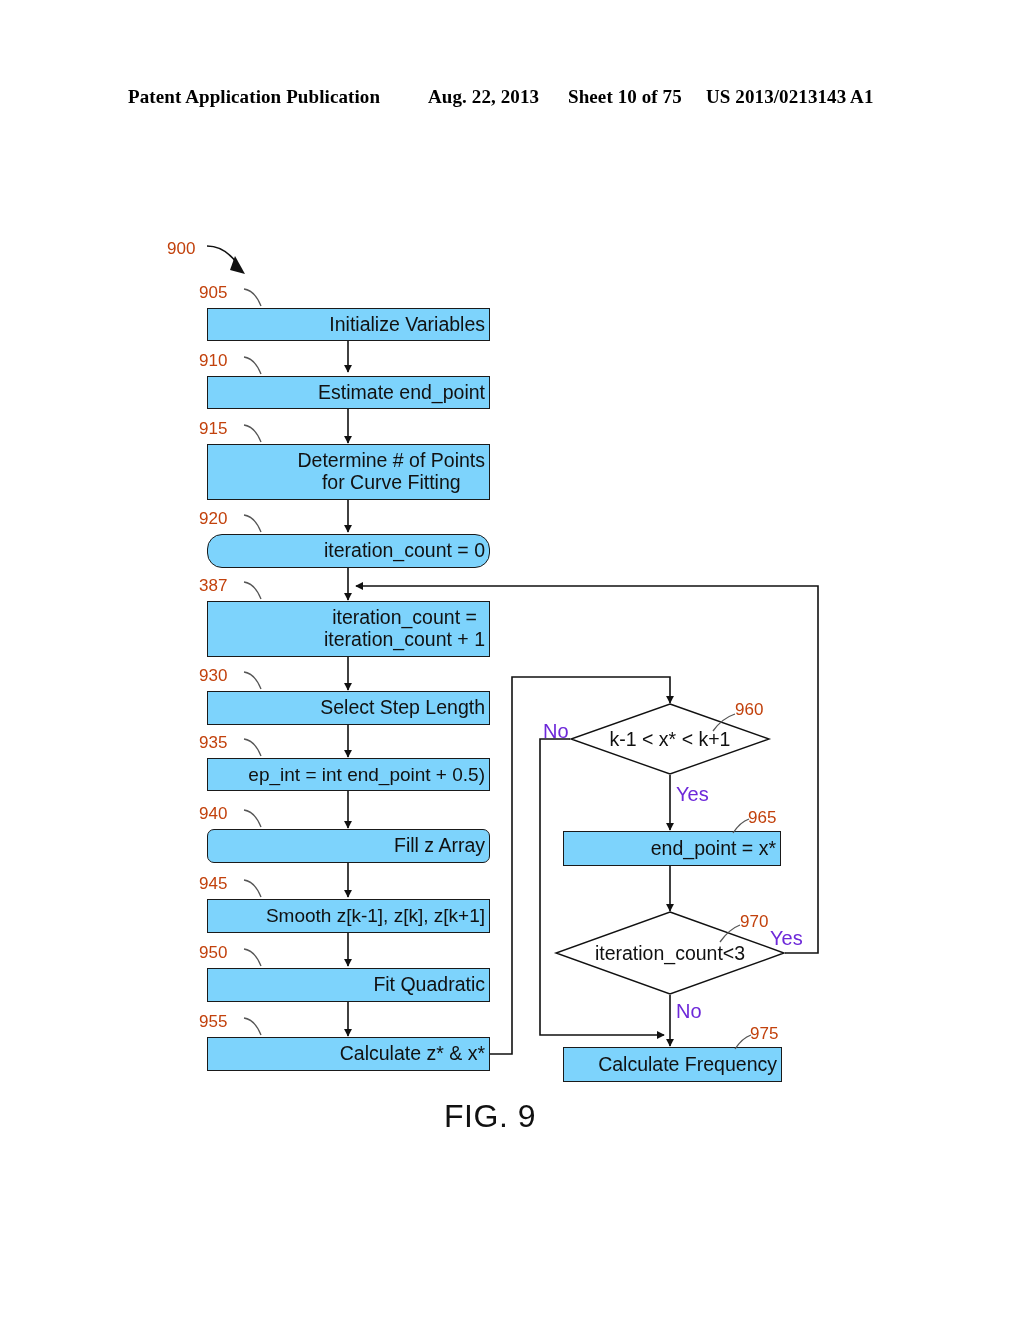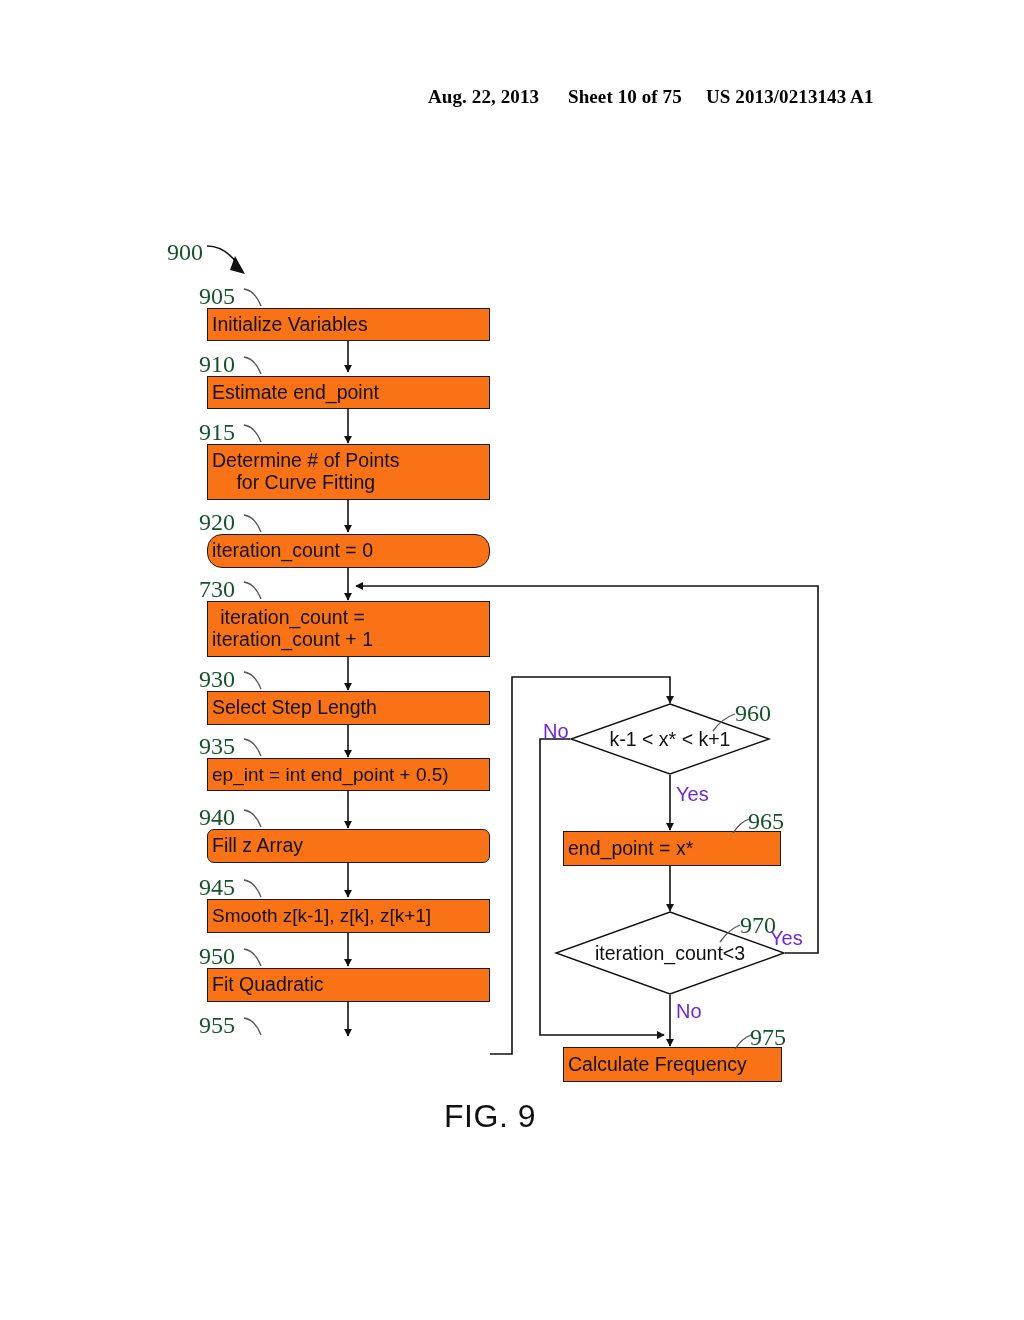--- a/index.html
+++ b/index.html
@@ -48,24 +48,24 @@
     left: 0; top: 0;
     width: 1024px; height: 1320px;
     pointer-events: none;
   }
 
   
   .node {
     position: absolute;
     box-sizing: border-box;
     border: 1.3px solid #1a1a1a;
-    background: #f97316;
+    background: #7dd3fc;
     display: flex;
     align-items: center;
-    justify-content: flex-start;
+    justify-content: flex-end;
     text-align: center;
     font-family: "Liberation Sans", sans-serif;
     font-size: 19.5px;
     line-height: 1.12;
     color: #111111;
     white-space: pre-line;
     padding: 0 4px;
   }
 
   
@@ -86,23 +86,23 @@
     justify-content: center;
     font-family: "Liberation Sans", sans-serif;
     font-size: 19.5px;
     color: #111111;
     white-space: nowrap;
   }
 
   
   .ref {
     position: absolute;
-    font-family: Liberation Serif, serif;
-    font-size: 24px;
-    color: #14532d;
+    font-family: Liberation Sans, sans-serif;
+    font-size: 17px;
+    color: #c2410c;
     white-space: nowrap;
   }
 
   
   .branch {
     position: absolute;
     font-family: "Liberation Sans", sans-serif;
     font-size: 20px;
     color: #6d28d9;
     white-space: nowrap;
@@ -119,20 +119,21 @@
     font-size: 32px;
     letter-spacing: 0.5px;
     color: #111111;
   }
   #fig-caption span { position: relative; left: -22px; }
 </style>
 </head>
 <body>
 
 <div id="page-header">
+  <span class="h-pub">Patent Application Publication</span>
   <span class="h-date">Aug. 22, 2013</span>
   <span class="h-sheet">Sheet 10 of 75</span>
   <span class="h-num">US 2013/0213143 A1</span>
 </div>
 
 <div id="figure">
 
   <svg id="wires" viewBox="0 0 1024 1320" width="1024" height="1320">
     <defs>
       <marker id="ah" viewBox="0 0 10 10" refX="9" refY="5" markerWidth="5.2" markerHeight="5.2" orient="auto-start-reverse">
@@ -211,21 +212,21 @@
   </div>
   <div class="ref" style="left:199px; top:509px;">920</div>
   <svg style="position:absolute; left:243px; top:512px;" width="26" height="24">
     <path d="M 1 3 C 8 4, 14 10, 18 20" stroke="#555555" stroke-width="1.3" fill="none"></path>
   </svg>
 
   <div class="node" style="left:207px; top:601px; width:283px; height:56px;">
     <span>iteration_count =
 iteration_count + 1</span>
   </div>
-  <div class="ref" style="left:199px; top:576px;">730</div>
+  <div class="ref" style="left:199px; top:576px;">387</div>
   <svg style="position:absolute; left:243px; top:579px;" width="26" height="24">
     <path d="M 1 3 C 8 4, 14 10, 18 20" stroke="#555555" stroke-width="1.3" fill="none"></path>
   </svg>
 
   <div class="node" style="left:207px; top:691px; width:283px; height:34px;">
     <span>Select Step Length</span>
   </div>
   <div class="ref" style="left:199px; top:666px;">930</div>
   <svg style="position:absolute; left:243px; top:669px;" width="26" height="24">
     <path d="M 1 3 C 8 4, 14 10, 18 20" stroke="#555555" stroke-width="1.3" fill="none"></path>
@@ -256,20 +257,23 @@
   </svg>
 
   <div class="node" style="left:207px; top:968px; width:283px; height:34px;">
     <span>Fit Quadratic</span>
   </div>
   <div class="ref" style="left:199px; top:943px;">950</div>
   <svg style="position:absolute; left:243px; top:946px;" width="26" height="24">
     <path d="M 1 3 C 8 4, 14 10, 18 20" stroke="#555555" stroke-width="1.3" fill="none"></path>
   </svg>
 
+  <div class="node" style="left:207px; top:1037px; width:283px; height:34px;">
+    <span>Calculate z* &amp; x*</span>
+  </div>
   <div class="ref" style="left:199px; top:1012px;">955</div>
   <svg style="position:absolute; left:243px; top:1015px;" width="26" height="24">
     <path d="M 1 3 C 8 4, 14 10, 18 20" stroke="#555555" stroke-width="1.3" fill="none"></path>
   </svg>
 
   <div class="decision" style="left:570px; top:703px; width:200px; height:72px;">
     <svg width="200" height="72">
       <polygon points="100,1 199,36 100,71 1,36" fill="#ffffff" stroke="#111111" stroke-width="1.4"></polygon>
     </svg>
     <div class="dtext">k-1 &lt; x* &lt; k+1</div>

